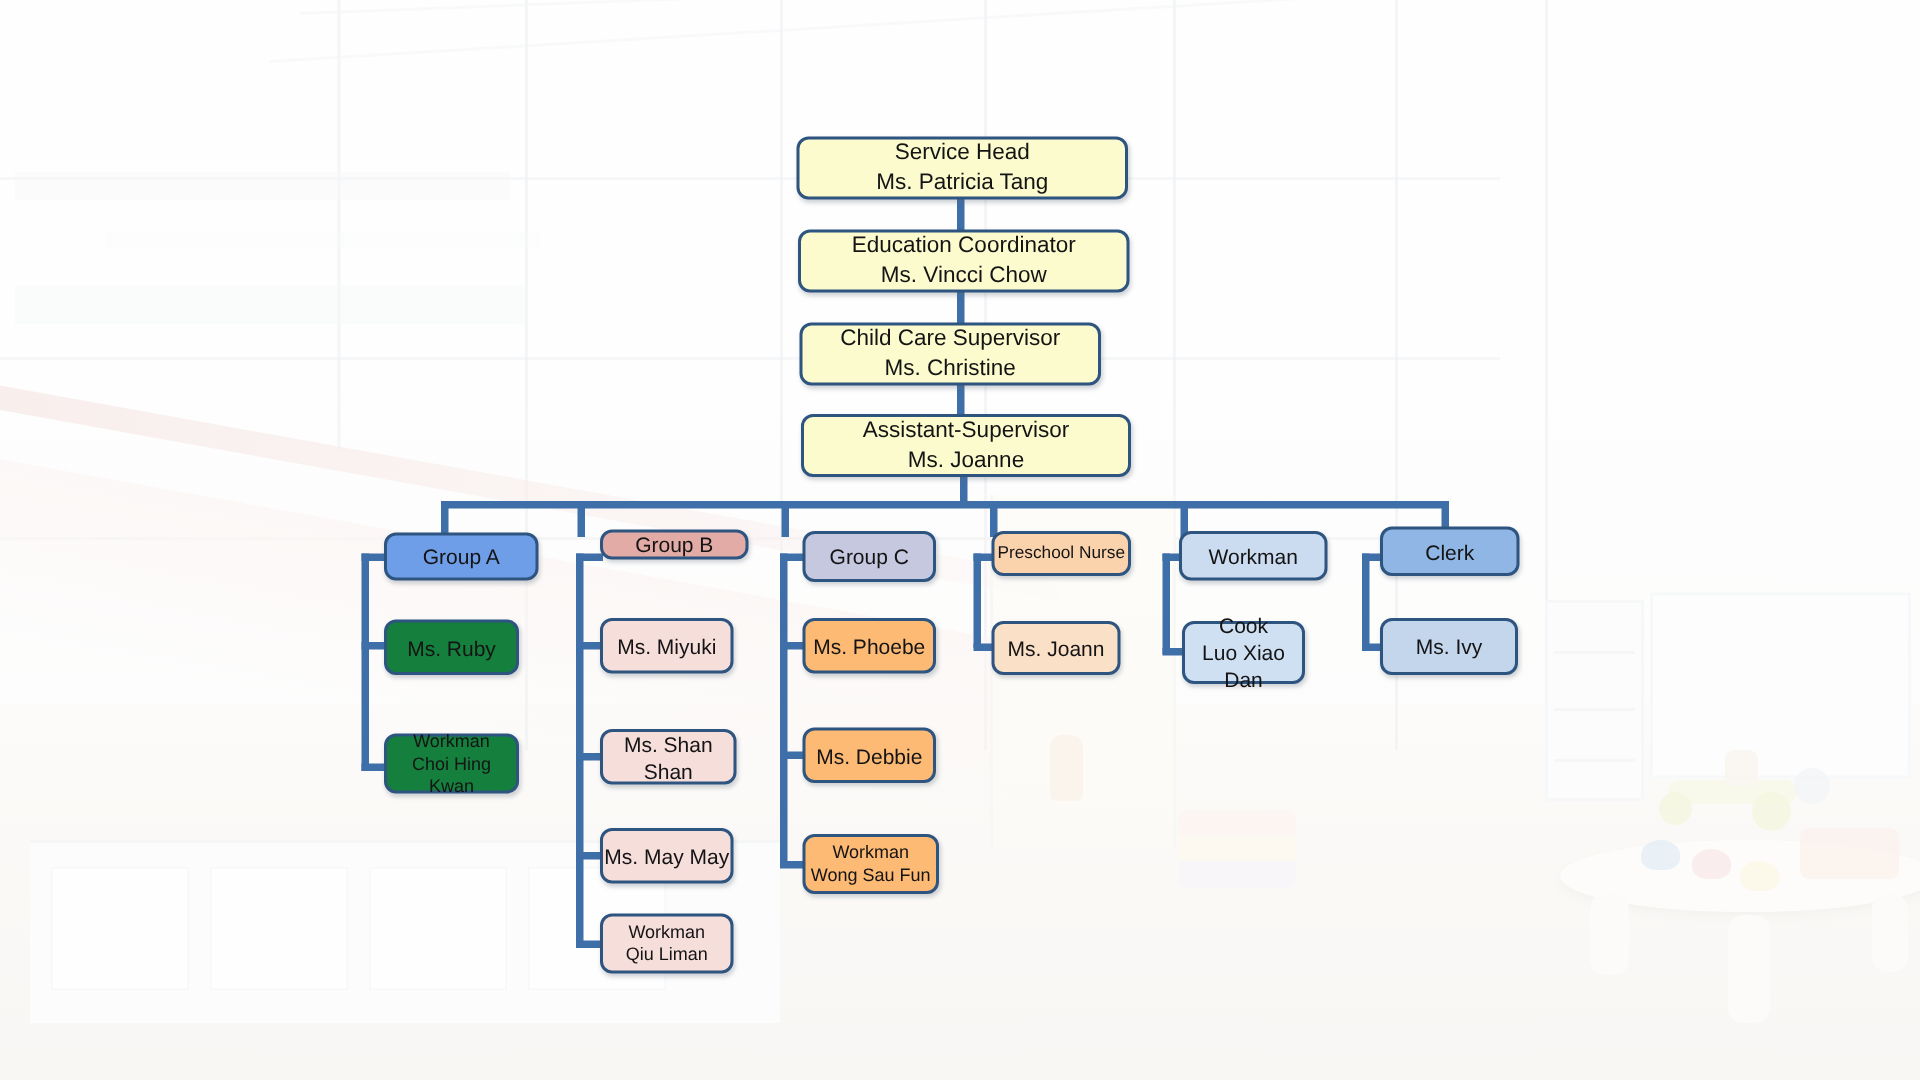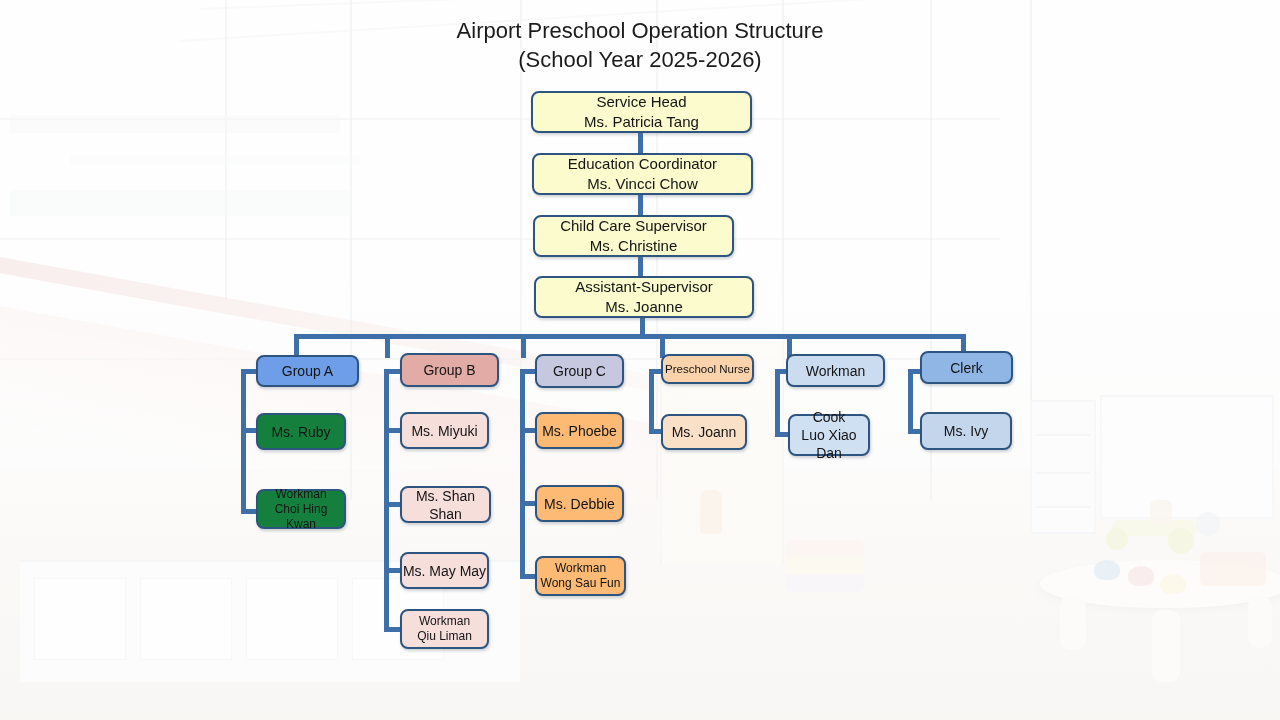--- a/index.html
+++ b/index.html
@@ -260,21 +260,20 @@
     <div class="layer cone" style="left:1094px; top:560px; width:26px; height:20px; background:rgba(178,205,228,0.75);"></div>
     <div class="layer cone" style="left:1128px; top:566px; width:26px; height:20px; background:rgba(238,198,200,0.8);"></div>
     <div class="layer cone" style="left:1160px; top:574px; width:26px; height:20px; background:rgba(246,232,190,0.8);"></div>
     <div class="layer" style="left:1200px; top:552px; width:66px; height:34px; background:rgba(242,219,206,0.8); border-radius:6px;"></div>
 
     <div id="bg-haze"></div>
   </div>
 
   <div id="chart">
 
-    <div class="title"><span>Airport Preschool Operation Structure</span><br><span>(School Year 2025-2026)</span></div>
 
     <div class="conn" style="left:638px; top:132px; width:5px; height:24px;"></div>
     <div class="conn" style="left:638px; top:194px; width:5px; height:24px;"></div>
     <div class="conn" style="left:638px; top:256px; width:5px; height:24px;"></div>
     <div class="conn" style="left:640px; top:316px; width:5px; height:22px;"></div>
 
     <div class="conn conn-round" style="left:294px; top:334px; width:672px; height:5px;"></div>
 
     <div class="conn" style="left:294px; top:334px; width:5px; height:24px;"></div>
     <div class="conn" style="left:385px; top:334px; width:5px; height:24px;"></div>
@@ -337,21 +336,21 @@
       <span class="l2">Group A</span>
     </div>
     <div class="node grpA-child" style="left:256px; top:413px; width:90px; height:37px;">
       <span class="l2">Ms. Ruby</span>
     </div>
     <div class="node grpA-child small" style="left:256px; top:489px; width:90px; height:40px;">
       <span class="l1">Workman</span>
       <span class="l2">Choi Hing Kwan</span>
     </div>
 
-    <div class="node grpB" style="left:400px; top:353px; width:99px; height:34px;">
+    <div class="node grpB" style="left:400px; top:353px; width:99px; height:20px;">
       <span class="l2">Group B</span>
     </div>
     <div class="node grpB-child" style="left:400px; top:412px; width:89px; height:37px;">
       <span class="l2">Ms. Miyuki</span>
     </div>
     <div class="node grpB-child" style="left:400px; top:486px; width:91px; height:37px;">
       <span class="l2">Ms. Shan Shan</span>
     </div>
     <div class="node grpB-child" style="left:400px; top:552px; width:89px; height:37px;">
       <span class="l2">Ms. May May</span>

